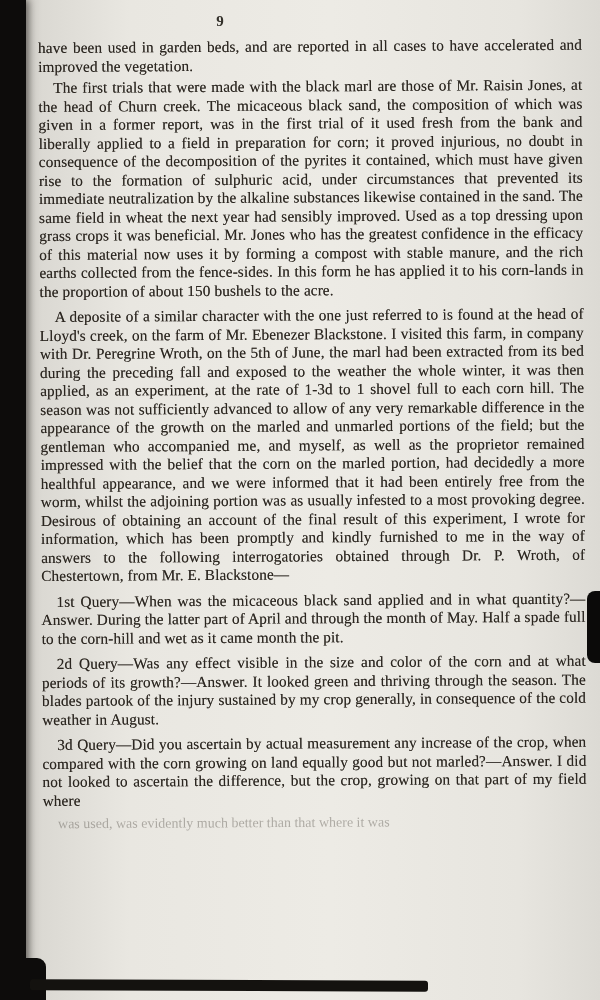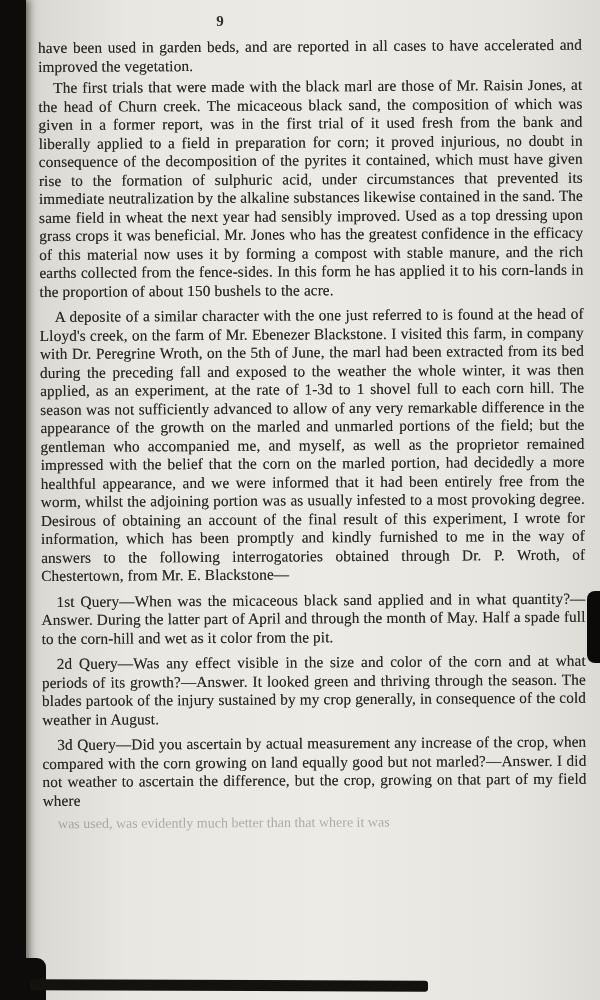--- a/index.html
+++ b/index.html
@@ -53,23 +53,23 @@
 <body>
 
 <div class="scan">
 
   <div class="pagenum-row">9</div>
 
   <div class="text-block">
     <p class="para first"><span>have been used in garden beds, and are reported in all cases to have accelerated and improved the vegetation.</span></p>
     <p class="para"><span>The first trials that were made with the </span><span class="it">black marl</span><span> are those of Mr. Raisin Jones, at the head of Churn creek.  The </span><span class="it">micaceous black sand</span><span>, the composition of which was given in a former report, was in the first trial of it used fresh from the bank and liberally applied to a field in preparation for corn; it proved injurious, no doubt in consequence of the decomposition of the </span><span class="it">pyrites</span><span> it contained, which must have given rise to the formation of </span><span class="it">sulphuric acid</span><span>, under circumstances that prevented its immediate neutralization by the alkaline substances likewise contained in the sand.  The same field in wheat the next year had sensibly improved.  Used as a top dressing upon grass crops it was beneficial.  Mr. Jones who has the greatest confidence in the efficacy of this material now uses it by forming a compost with stable manure, and the rich earths collected from the fence-sides.  In this form he has applied it to his corn-lands in the proportion of about 150 bushels to the acre.</span></p>
     <p class="para gap"><span>A deposite of a similar character with the one just referred to is found at the head of Lloyd's creek, on the farm of Mr. Ebenezer Blackstone.  I visited this farm, in company with Dr. Peregrine Wroth, on the 5th of June, the </span><span class="it">marl</span><span> had been extracted from its bed during the preceding fall and exposed to the weather the whole winter, it was then applied, as an experiment, at the rate of 1-3d to 1 shovel full to each corn hill.  The season was not sufficiently advanced to allow of any very remarkable difference in the appearance of the growth on the marled and unmarled portions of the field; but the gentleman who accompanied me, and myself, as well as the proprietor remained impressed with the belief that the corn on the marled portion, had decidedly a more healthful appearance, and we were informed that it had been entirely free from the </span><span class="it">worm</span><span>, whilst the adjoining portion was as usually infested to a most provoking degree.  Desirous of obtaining an account of the final result of this experiment, I wrote for information, which has been promptly and kindly furnished to me in the way of answers to the following interrogatories obtained through Dr. P. Wroth, of Chestertown, from Mr. E. Blackstone—</span></p>
-    <p class="para gap"><span>1st Query—When was the micaceous black sand applied and in what quantity?—</span><span class="it">Answer.</span><span> During the latter part of April and through the month of May.  Half a spade full to the corn-hill and </span><span class="it">wet</span><span> as it color from the pit.</span></p>
+    <p class="para gap"><span>1st Query—When was the micaceous black sand applied and in what quantity?—</span><span class="it">Answer.</span><span> During the latter part of April and through the month of May.  Half a spade full to the corn-hill and </span><span class="it">wet</span><span> as it came month the pit.</span></p>
     <p class="para gap"><span>2d Query—Was any effect visible in the size and color of the corn and at what periods of its growth?—</span><span class="it">Answer.</span><span> It looked green and thriving through the season.  The blades partook of the injury sustained by my crop generally, in consequence of the cold weather in August.</span></p>
-    <p class="para gap"><span>3d Query—Did you ascertain by actual measurement any increase of the crop, when compared with the corn growing on land equally good but not marled?—</span><span class="it">Answer.</span><span> I did not </span><span class="it">weather</span><span> to ascertain the difference, but the crop, growing on that part of my field where</span></p>
+    <p class="para gap"><span>3d Query—Did you ascertain by actual measurement any increase of the crop, when compared with the corn growing on land equally good but not marled?—</span><span class="it">Answer.</span><span> I did not </span><span class="it">looked</span><span> to ascertain the difference, but the crop, growing on that part of my field where</span></p>
   </div>
 
   <div class="footer-fragment">was used, was evidently much better than that where it was</div>
 
   <div class="binding"></div>
   <div class="binding-foot"></div>
   <div class="bottom-smear"></div>
   <div class="right-blob"></div>
 
 </div>

